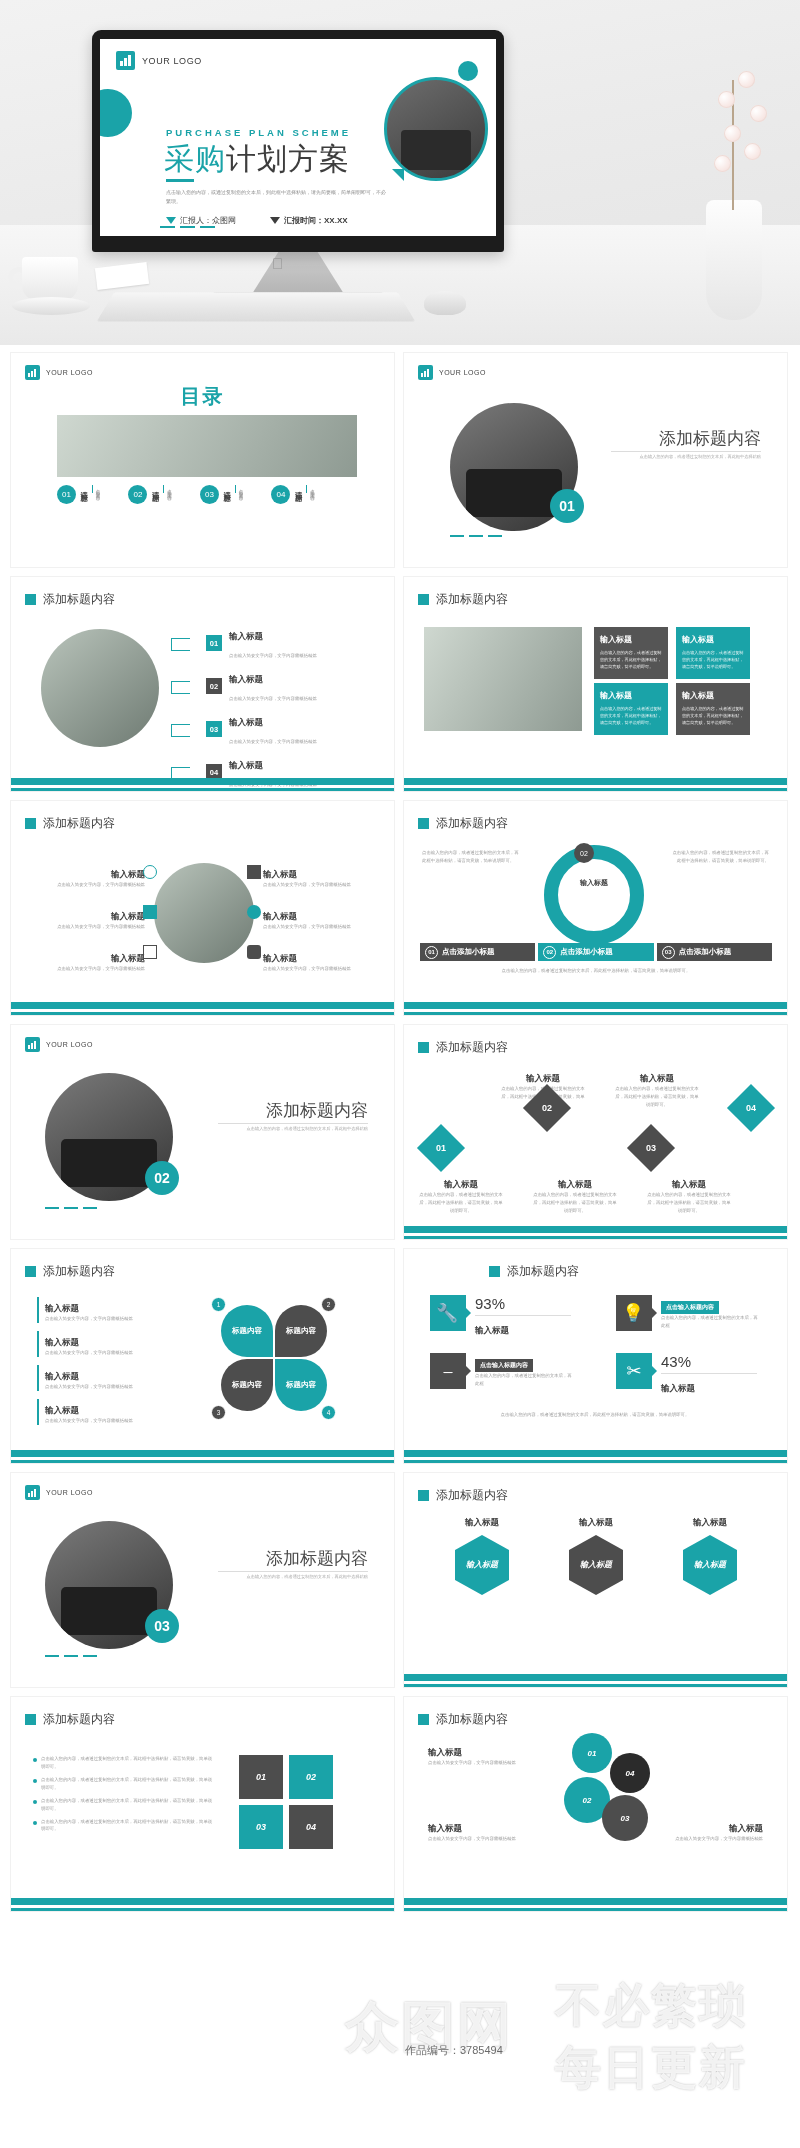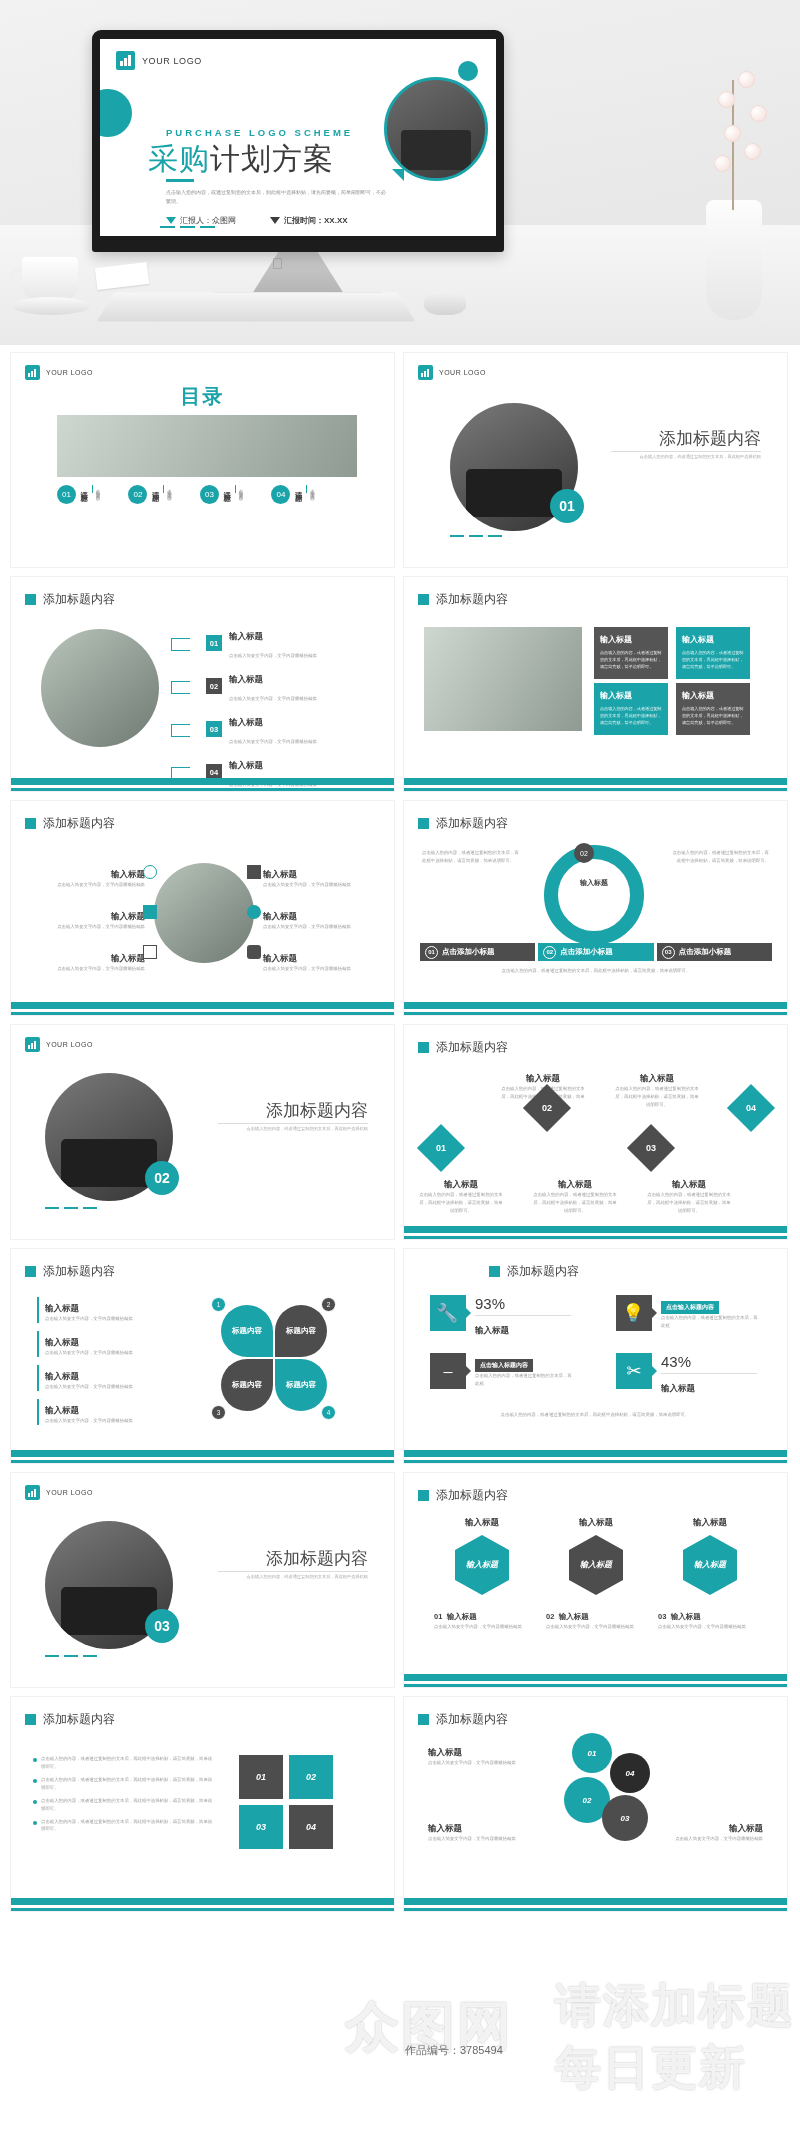--- a/index.html
+++ b/index.html
@@ -35,21 +35,21 @@
   .logo-box i { position:absolute; bottom:4px; width:3px; background:#fff; display:block; }
   .logo-box i:nth-child(1){ left:4px; height:5px; }
   .logo-box i:nth-child(2){ left:8px; height:8px; }
   .logo-box i:nth-child(3){ left:12px; height:11px; }
   .logo-txt { font-size:9px; letter-spacing:.6px; color:#3a3a3a; }
 
   .s-blob { position:absolute; left:-16px; top:50px; width:48px; height:48px;
      background:#1aa3a8; border-radius:50%; }
   .s-eyebrow { position:absolute; left:66px; top:88px; font-size:9.5px; letter-spacing:3px;
      color:#1aa3a8; font-weight:600; }
-  .s-title { position:absolute; left:48px; top:100px; font-size:30px; letter-spacing:1px;
+  .s-title { position:absolute; left:64px; top:100px; font-size:30px; letter-spacing:1px;
      color:#3d3d3d; font-weight:500; white-space:nowrap; }
   .s-title .tc { color:#1aa3a8; }
   .s-rule { position:absolute; left:66px; top:140px; width:28px; height:3px; background:#1aa3a8; }
   .s-desc { position:absolute; left:66px; top:149px; width:220px; font-size:5px; line-height:1.85;
      color:#8d8d8d; }
   .s-meta { position:absolute; left:66px; top:176px; display:flex; gap:34px;
      font-size:8px; color:#3d3d3d; align-items:center; }
   .s-meta span { display:flex; align-items:center; gap:4px; }
   .tri { width:0;height:0;border-left:5px solid transparent;border-right:5px solid transparent;
      border-top:7px solid #1aa3a8; }
@@ -228,21 +228,21 @@
 
         <div class="s-logo">
           <span class="logo-box">
               <i></i>
               <i></i>
               <i></i>
             </span>
           <span class="logo-txt">YOUR LOGO</span>
         </div>
 
-        <div class="s-eyebrow">PURCHASE  LOGO  SCHEME</div>
+        <div class="s-eyebrow">PURCHASE  PLAN  SCHEME</div>
         <div class="s-title"><span class="tc">采购</span><span>计划方案</span></div>
         <div class="s-rule"></div>
         <div class="s-desc">点击输入您的内容，或通过复制您的文本后，到此框中选择粘贴，请先简要概，简单阐明即可，不必繁琐。</div>
         <div class="s-meta">
           <span>
               <i class="tri"></i>
               <b style="font-weight:400">汇报人：众图网</b>
             </span>
           <span>
               <i class="tri dk"></i>
@@ -668,25 +668,20 @@
           <span style="width:96px;display:flex;justify-content:center">
               <i class="hexa" style="background:#4d4d4d">
                 <span>输入标题</span>
               </i>
             </span>
           <span style="width:96px;display:flex;justify-content:center">
               <i class="hexa" style="background:#1aa3a8">
                 <span>输入标题</span>
               </i>
             </span>
-        </div>
-        <div style="position:absolute;left:30px;top:132px;width:324px;display:flex;justify-content:space-between">
-          <span style="width:100px"><b class="lbl" style="font-size:7.5px">01</b> <b class="lbl" style="font-size:7.5px">输入标题</b><div class="mini">点击输入简要文字内容，文字内容需概括精炼</div></span>
-          <span style="width:100px"><b class="lbl" style="font-size:7.5px">02</b> <b class="lbl" style="font-size:7.5px">输入标题</b><div class="mini">点击输入简要文字内容，文字内容需概括精炼</div></span>
-          <span style="width:100px"><b class="lbl" style="font-size:7.5px">03</b> <b class="lbl" style="font-size:7.5px">输入标题</b><div class="mini">点击输入简要文字内容，文字内容需概括精炼</div></span>
         </div>
         <div class="footbar">
             <div class="b1"></div>
             <div class="b2"></div>
           </div>
       </div>
     </div>
 
     <div class="row">
 
@@ -772,17 +767,17 @@
             <div class="b1"></div>
             <div class="b2"></div>
           </div>
       </div>
     </div>
 
   </div>
 
   <div class="wm">
     <span class="wt" style="left:0;top:16px">众图网</span>
-    <span class="wt" style="left:210px;top:0;font-size:46px">请添加标题  每日更新</span>
+    <span class="wt" style="left:210px;top:0;font-size:46px">不必繁琐  每日更新</span>
     <span class="wsub">作品编号：3785494</span>
   </div>
 
 </div>
 
 </body></html>

